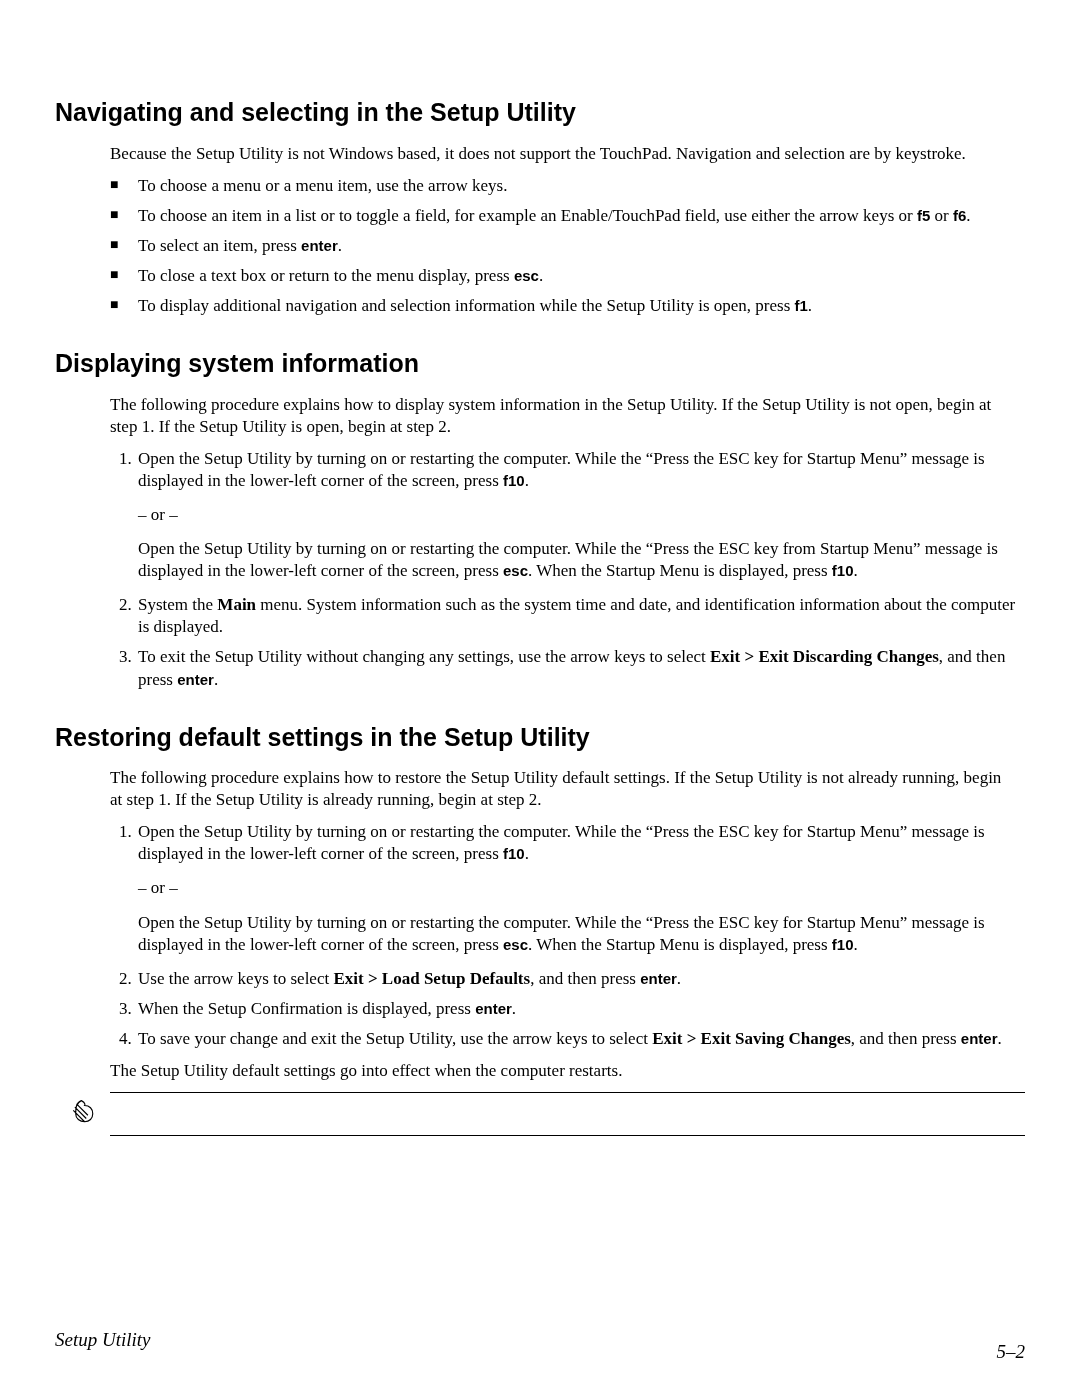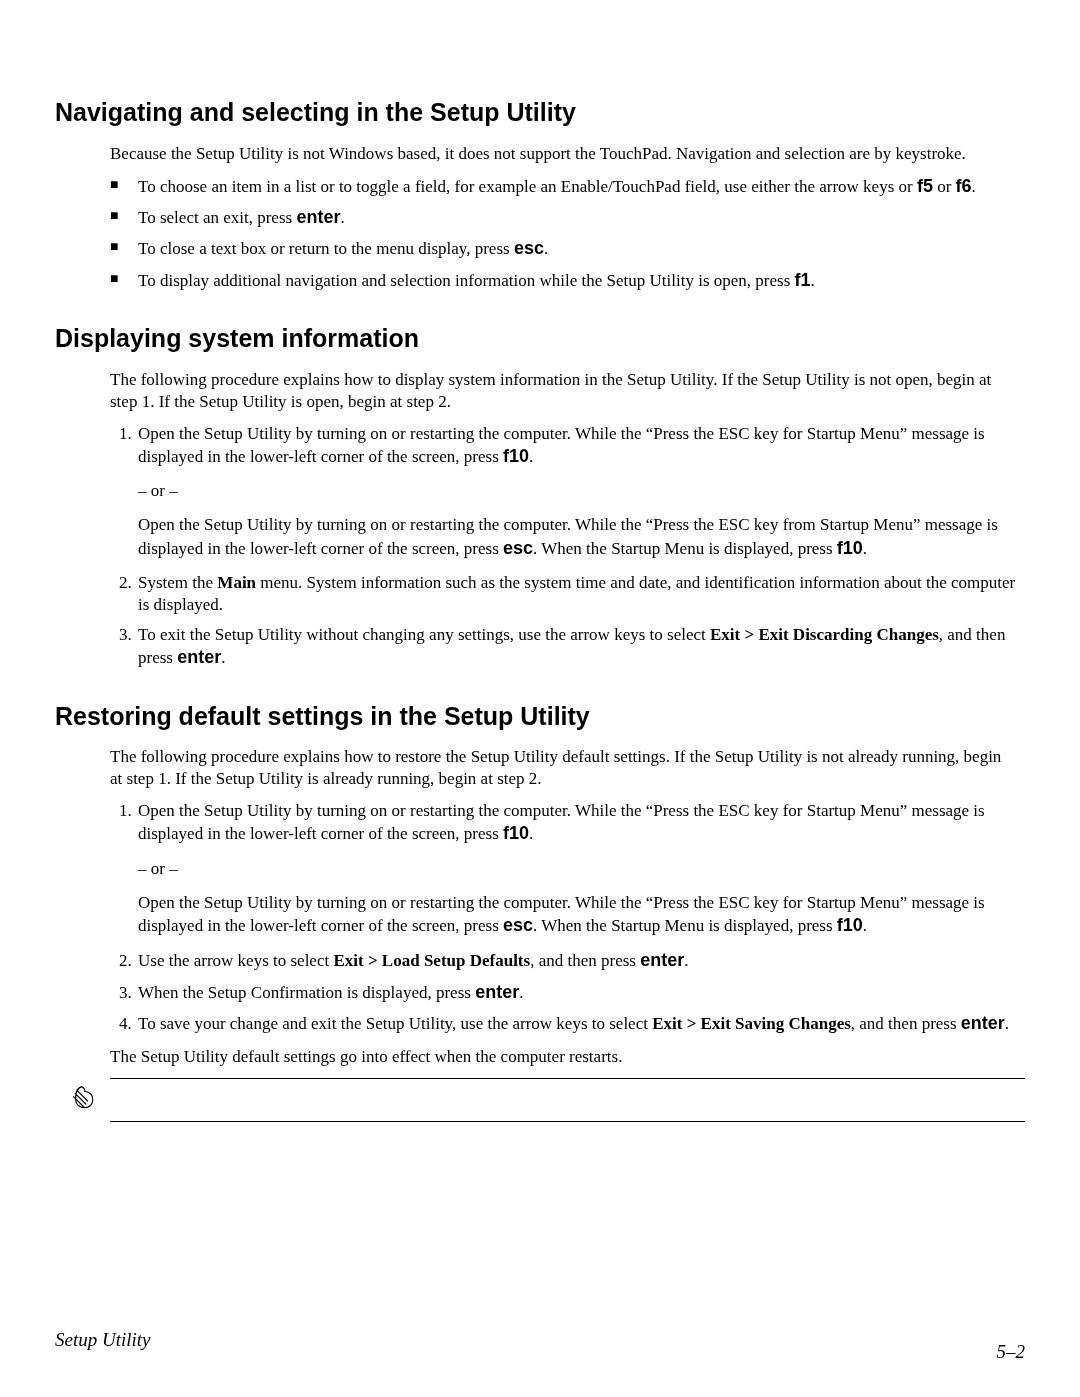--- a/index.html
+++ b/index.html
@@ -50,21 +50,21 @@
   ol.steps > li {
     margin: 8px 0;
     padding-left: 2px;
   }
   .sub {
     margin: 12px 0;
   }
   .kb {
     font-family: Arial, Helvetica, sans-serif;
     font-weight: bold;
-    font-size: 18px;
+    font-size: 15px;
   }
   .ser-bold {
     font-family: "Times New Roman", Times, serif;
     font-weight: bold;
     margin-top: 42px;
   }
   .note-wrap {
     margin: 10px 0 0 15px;
   }
   .note-rule {
@@ -99,25 +99,26 @@
     font-family: Liberation Serif, serif;
   }
   .pgnum { font-style: italic; margin-top: 12px; }
 </style>
 </head>
 <body>
 
 <h2 class="first">Navigating and selecting in the Setup Utility</h2>
 <p class="body-p">Because the Setup Utility is not Windows based, it does not support the TouchPad. Navigation and selection are by keystroke.</p>
 <ul class="square">
+  <li><span>To choose a menu or a menu item, use the arrow keys.</span></li>
   <li>
     <span>To choose an item in a list or to toggle a field, for example an Enable/TouchPad field, use either the arrow keys or </span><span class="kb">f5</span><span> or </span><span class="kb">f6</span><span>.</span>
   </li>
   <li>
-    <span>To select an exit, press </span><span class="kb">enter</span><span>.</span>
+    <span>To select an item, press </span><span class="kb">enter</span><span>.</span>
   </li>
   <li>
     <span>To close a text box or return to the menu display, press </span><span class="kb">esc</span><span>.</span>
   </li>
   <li>
     <span>To display additional navigation and selection information while the Setup Utility is open, press </span><span class="kb">f1</span><span>.</span>
   </li>
 </ul>
 
 <h2>Displaying system information</h2>

